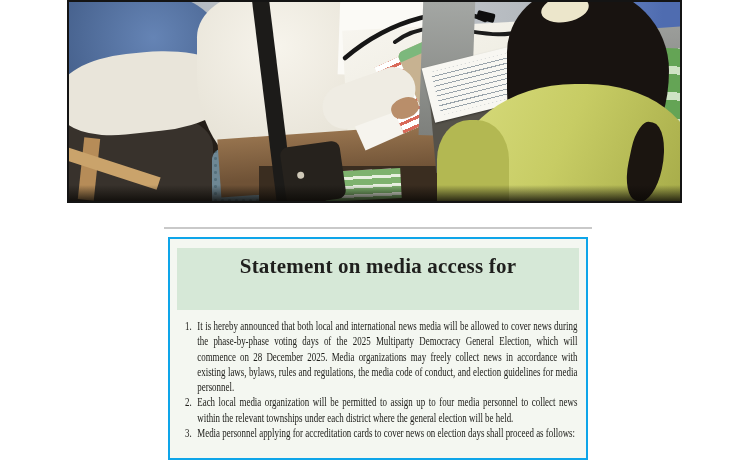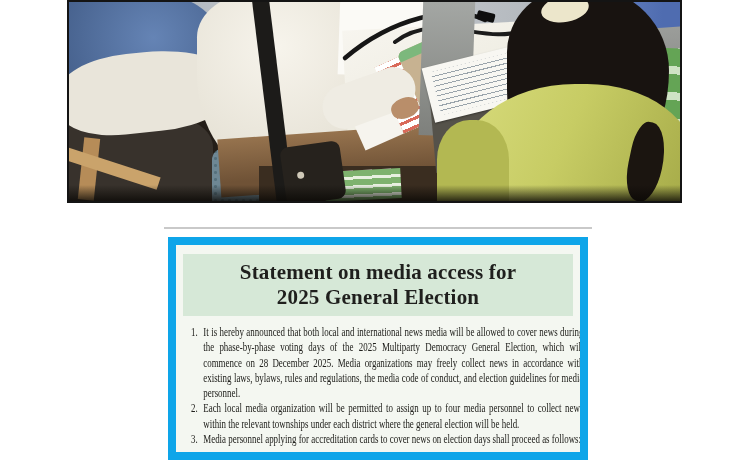--- a/index.html
+++ b/index.html
@@ -18,21 +18,21 @@
     overflow:hidden;
   }
   .photo *{position:absolute;}
 
   
   .separator{left:164px;top:227px;width:428px;height:2px;background:#c9c9c9;}
 
   
   .doc{
     left:168px;top:237px;width:420px;height:223px;
-    box-sizing:border-box;border:8px solid #0ea5e9;
+    box-sizing:border-box;border:2px solid #0ea5e9;
     background:#f4f7f1;overflow:hidden;
   }
   .banner{
     position:absolute;left:7px;top:9px;right:7px;height:62px;
     background:#d6e8d7;text-align:center;
   }
   .title-line{
     font-weight:bold;font-size:21px;line-height:25px;color:#1f1f1d;
     letter-spacing:0.2px;
   }
@@ -155,21 +155,20 @@
               background:linear-gradient(transparent,rgba(10,8,5,0.8));"></div>
 </div>
 
 <div class="abs separator"></div>
 
 <div class="abs doc">
 
   <div class="banner">
     <div class="title-wrap">
       <div class="title-line">Statement on media access for</div>
-      <div class="title-line">2025 General Election</div>
     </div>
   </div>
 
   <div class="doc-body">
     <ol>
       <li>
         <span class="num">1.</span>
         <span>It is hereby announced that both local and international news media will be allowed to cover news during the phase-by-phase voting days of the 2025 Multiparty Democracy General Election, which will commence on 28 December 2025. Media organizations may freely collect news in accordance with existing laws, bylaws, rules and regulations, the media code of conduct, and election guidelines for media personnel.</span>
       </li>
       <li>

